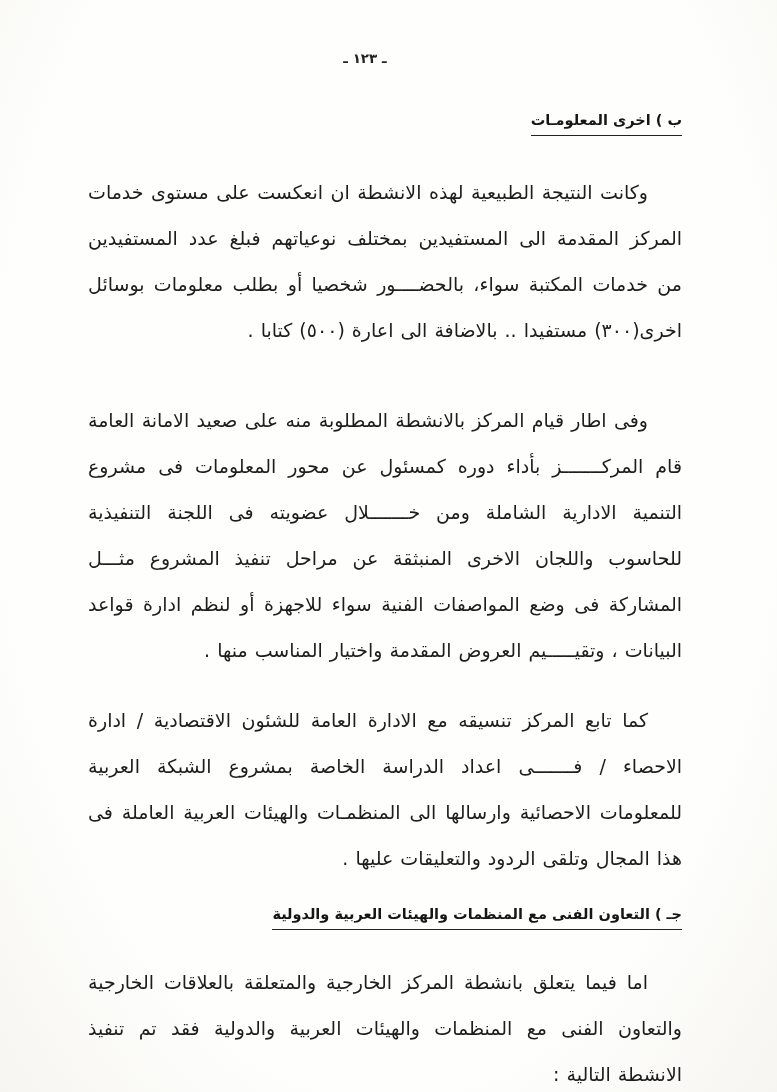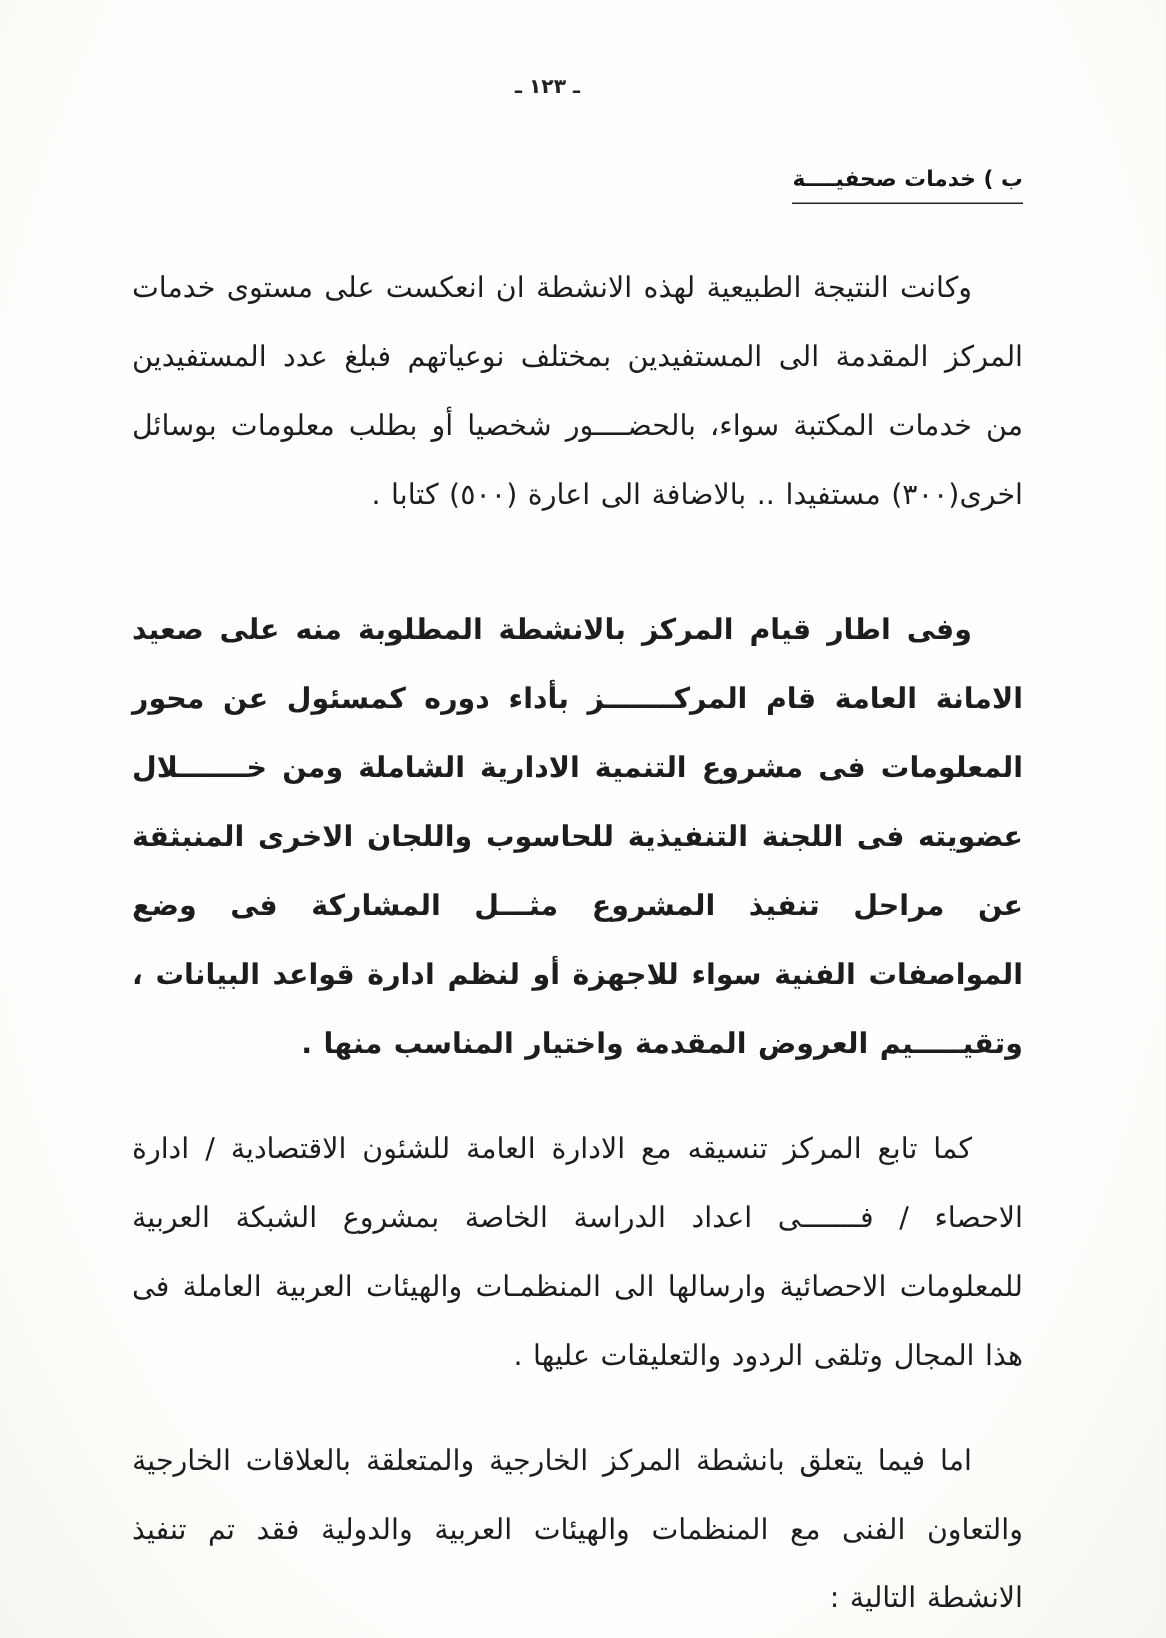--- a/index.html
+++ b/index.html
@@ -47,47 +47,49 @@
     font-size: 19px;
     line-height: 2.42;
     text-align: justify;
     margin: 0 0 24px 0;
     text-indent: 34px;
     color: #1d1d1d;
     word-spacing: 1px;
   }
   .para.gap-top {
     margin-top: 44px;
-    font-weight: bold;
   }
   .section-2 {
     margin-top: 18px;
   }
   .section-2 .heading {
     margin-bottom: 30px;
   }
 </style>
 </head>
 <body>
 
 <div class="sheet">
 
   <div class="page-number">ـ  ١٢٣  ـ</div>
 
   <section class="section-1">
     <h2 class="heading">
-      <span class="underline">ب )  خدمات صحفيــــة</span>
+      <span class="underline">ب )  اخرى المعلومـات</span>
     </h2>
 
     <p class="para">وكانت النتيجة الطبيعية لهذه الانشطة ان انعكست على مستوى خدمات المركز المقدمة الى المستفيدين بمختلف نوعياتهم فبلغ عدد المستفيدين من خدمات المكتبة سواء، بالحضــــور شخصيا أو بطلب معلومات بوسائل اخرى(٣٠٠) مستفيدا .. بالاضافة الى اعارة (٥٠٠) كتابا .</p>
 
 
     <p class="para gap-top">وفى اطار قيام المركز بالانشطة المطلوبة منه على صعيد الامانة العامة قام المركـــــــز بأداء دوره كمسئول عن محور المعلومات فى مشروع التنمية الادارية الشاملة ومن خـــــــلال عضويته فى اللجنة التنفيذية للحاسوب واللجان الاخرى المنبثقة عن مراحل تنفيذ المشروع مثـــل المشاركة فى وضع المواصفات الفنية سواء للاجهزة أو لنظم ادارة قواعد البيانات ، وتقيـــــيم العروض المقدمة واختيار المناسب منها .</p>
 
     <p class="para">كما تابع المركز تنسيقه مع الادارة العامة للشئون الاقتصادية / ادارة الاحصاء /  فـــــــى اعداد الدراسة الخاصة بمشروع الشبكة العربية للمعلومات الاحصائية وارسالها الى المنظمـات والهيئات العربية العاملة فى هذا المجال وتلقى الردود والتعليقات عليها .</p>
   </section>
 
   <section class="section-2">
+    <h2 class="heading">
+      <span class="underline">جـ )  التعاون الفنى مع المنظمات والهيئات العربية والدولية</span>
+    </h2>
 
     <p class="para">اما فيما يتعلق بانشطة المركز الخارجية والمتعلقة بالعلاقات الخارجية والتعاون الفنى مع المنظمات والهيئات العربية والدولية فقد    تم تنفيذ الانشطة التالية :</p>
   </section>
 
 </div>
 
 </body></html>

